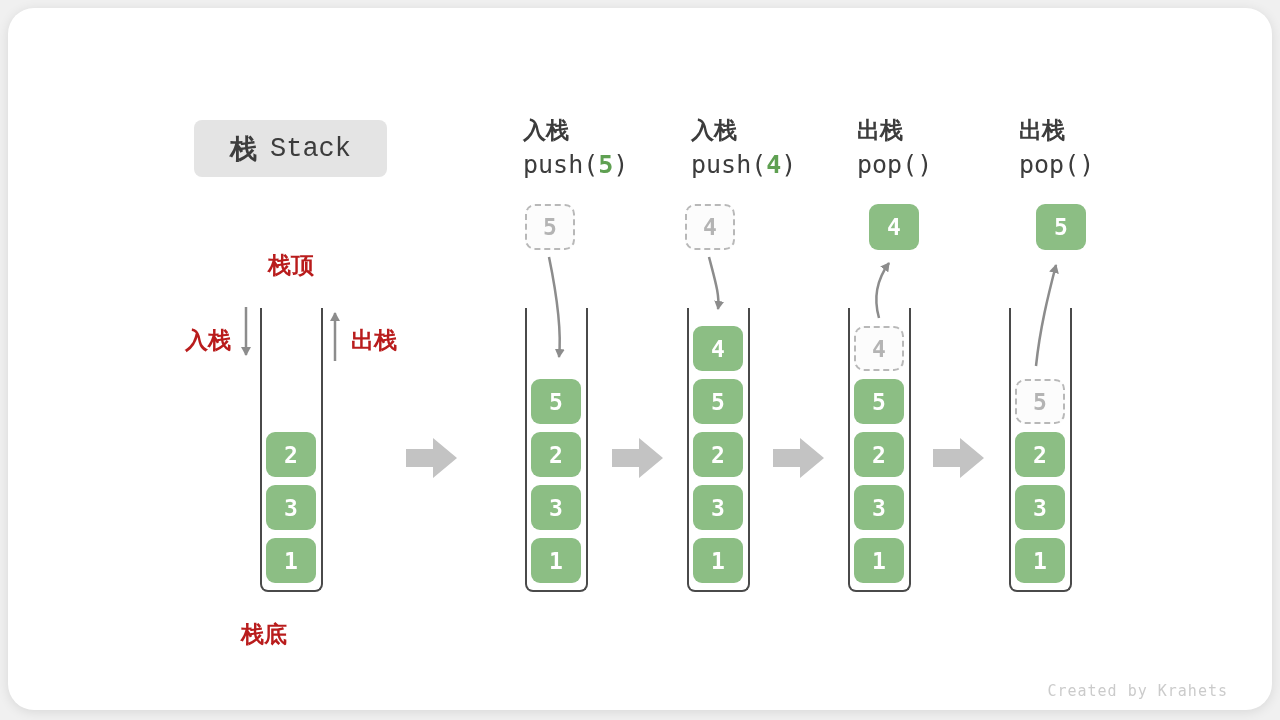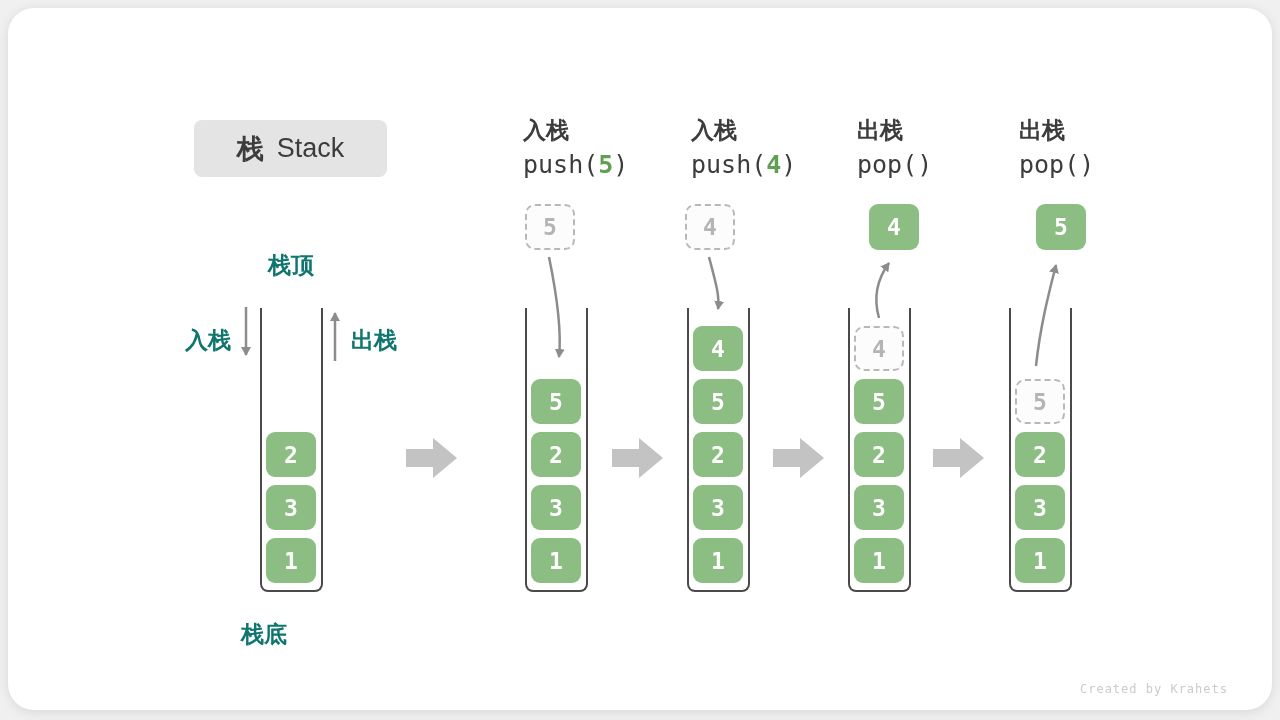--- a/index.html
+++ b/index.html
@@ -15,23 +15,23 @@
     box-shadow:0 2px 12px rgba(0,0,0,0.10);
   }
   
   .badge{
     position:absolute;left:186px;top:112px;width:193px;height:57px;
     background:#e4e4e4;border-radius:8px;
     display:flex;align-items:center;justify-content:center;
     font-size:27px;color:#3c3c3c;
   }
   .badge .zh{font-weight:700;}
-  .badge .en{font-family:Liberation Sans, sans-serif;margin-left:13px;}
+  .badge .en{font-family:Liberation Mono, monospace;margin-left:13px;}
   
-  .cjk-label{position:absolute;font-size:23px;font-weight:700;color:#0f766e;line-height:28px;}
+  .cjk-label{position:absolute;font-size:23px;font-weight:700;color:#b91c1c;line-height:28px;}
   
   .op-zh{position:absolute;top:107px;font-size:23px;font-weight:700;color:#3c3c3c;}
   .op-code{position:absolute;top:142px;font-size:25px;color:#3c3c3c;
     font-family:"DejaVu Sans Mono","Liberation Mono",monospace;}
   .op-code .green{color:#5fa052;font-weight:700;}
   
   .container{
     position:absolute;top:300px;width:63px;height:284px;box-sizing:border-box;
     border-left:2px solid #4a4a4a;border-right:2px solid #4a4a4a;border-bottom:2px solid #4a4a4a;
     border-bottom-left-radius:8px;border-bottom-right-radius:8px;
@@ -50,21 +50,21 @@
     position:absolute;width:50px;height:45px;border-radius:10px;box-sizing:border-box;
     border:2px dashed #b8b8b8;background:#fcfcfc;
     display:flex;align-items:center;justify-content:center;
     font-family:"DejaVu Sans Mono","Liberation Mono",monospace;
     font-size:23px;font-weight:700;color:#b4b4b4;
   }
   .floaty{top:196px;height:46px;}
   .watermark{
     position:absolute;right:44px;top:674px;
     font-family:"DejaVu Sans Mono","Liberation Mono",monospace;
-    font-size:12px;color:#cbcbcb;letter-spacing:1px;
+    font-size:15px;color:#cbcbcb;letter-spacing:1px;
   }
   svg.overlay{position:absolute;left:0;top:0;pointer-events:none;}
 </style>
 </head>
 <body>
 
 <div class="card">
 
   <div class="badge">
     <span class="zh">栈</span>

